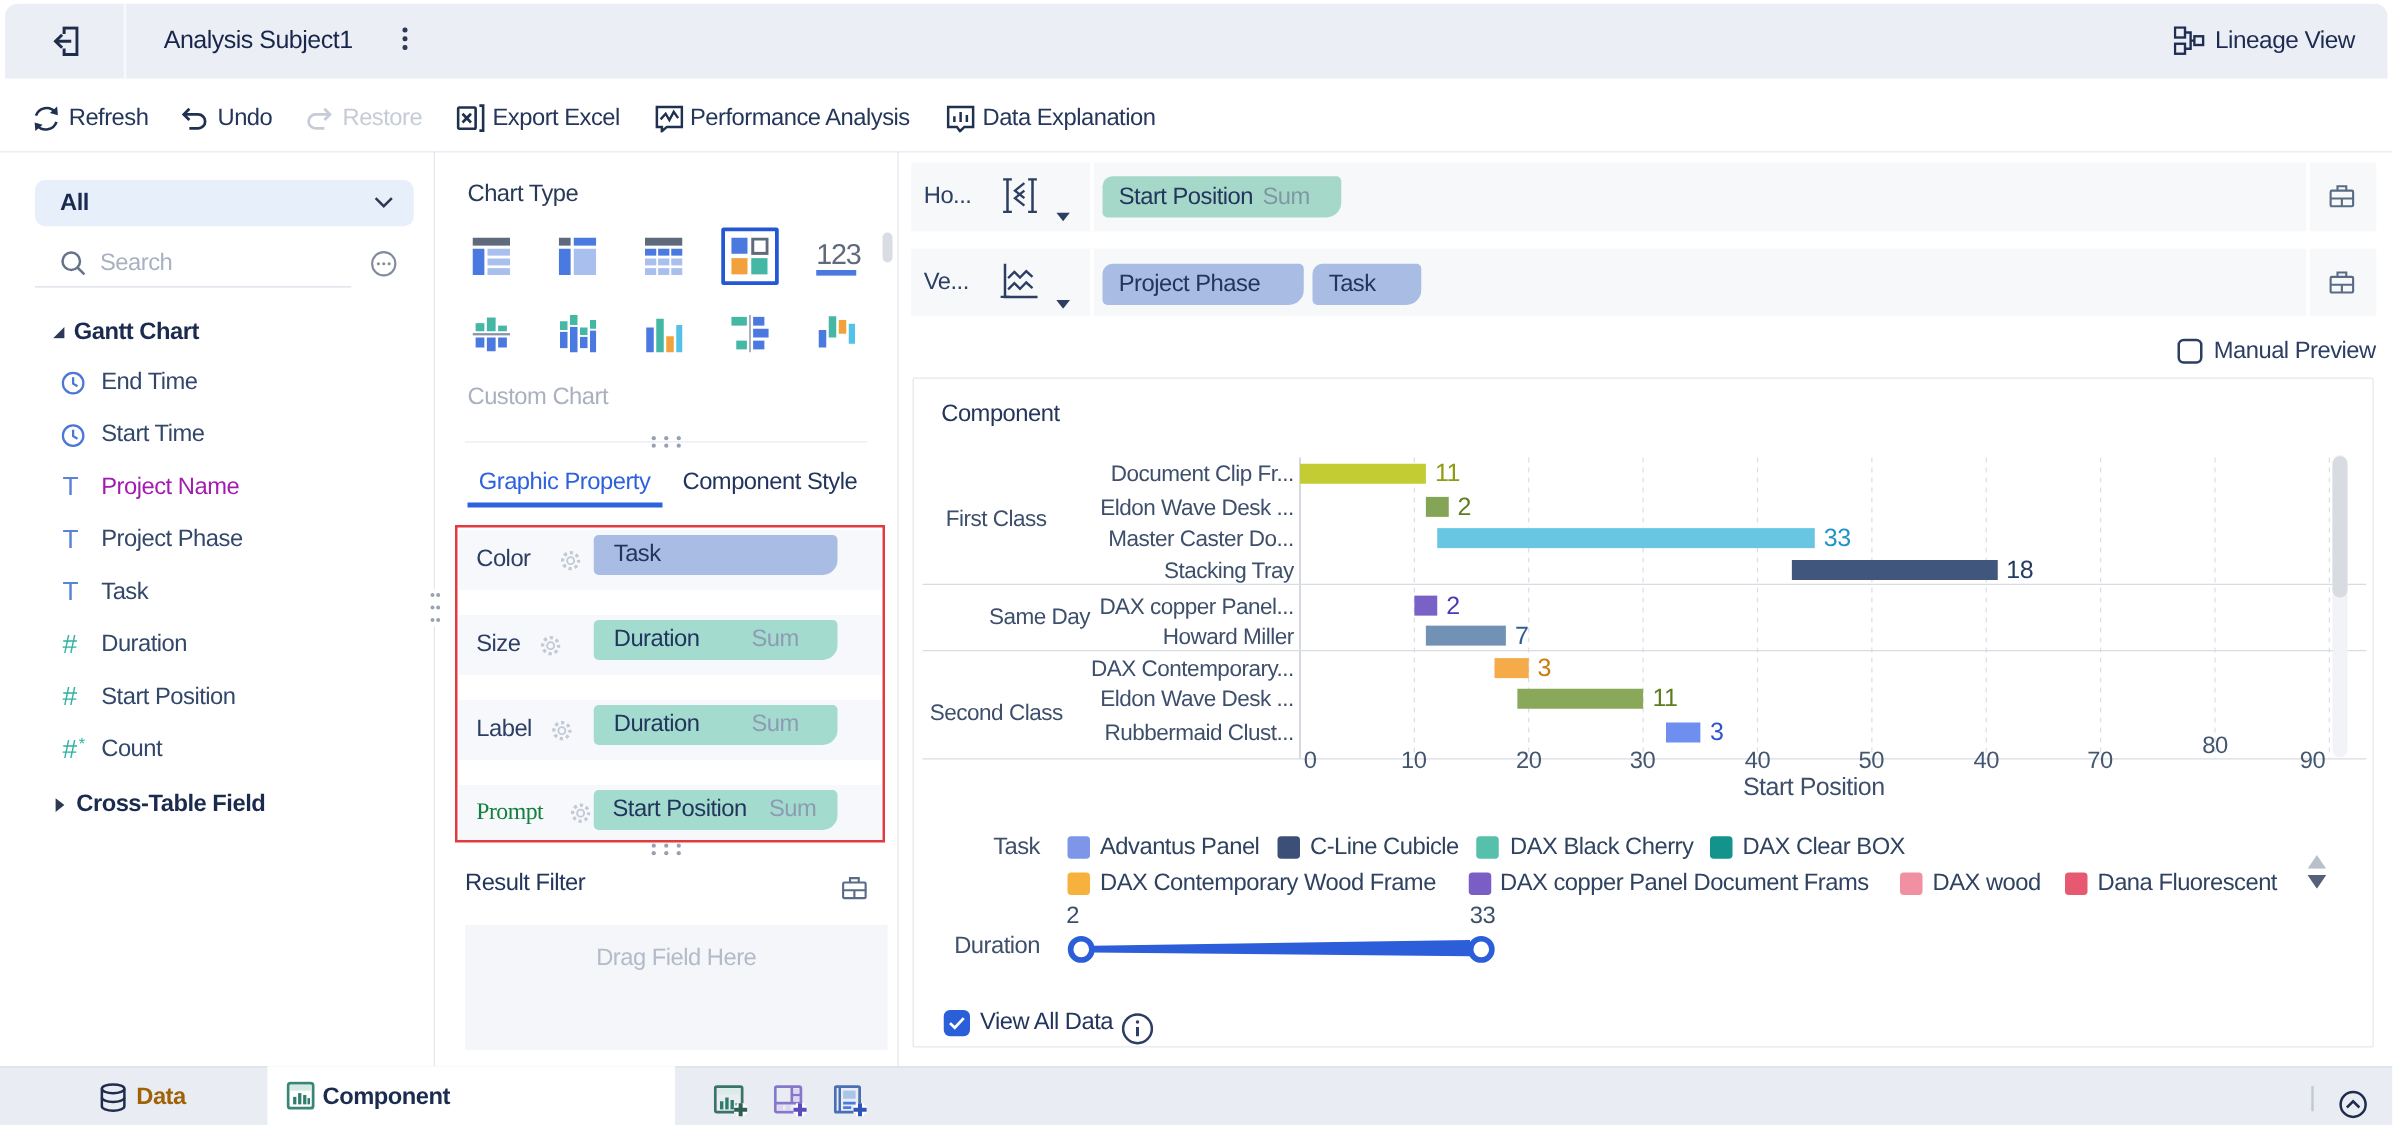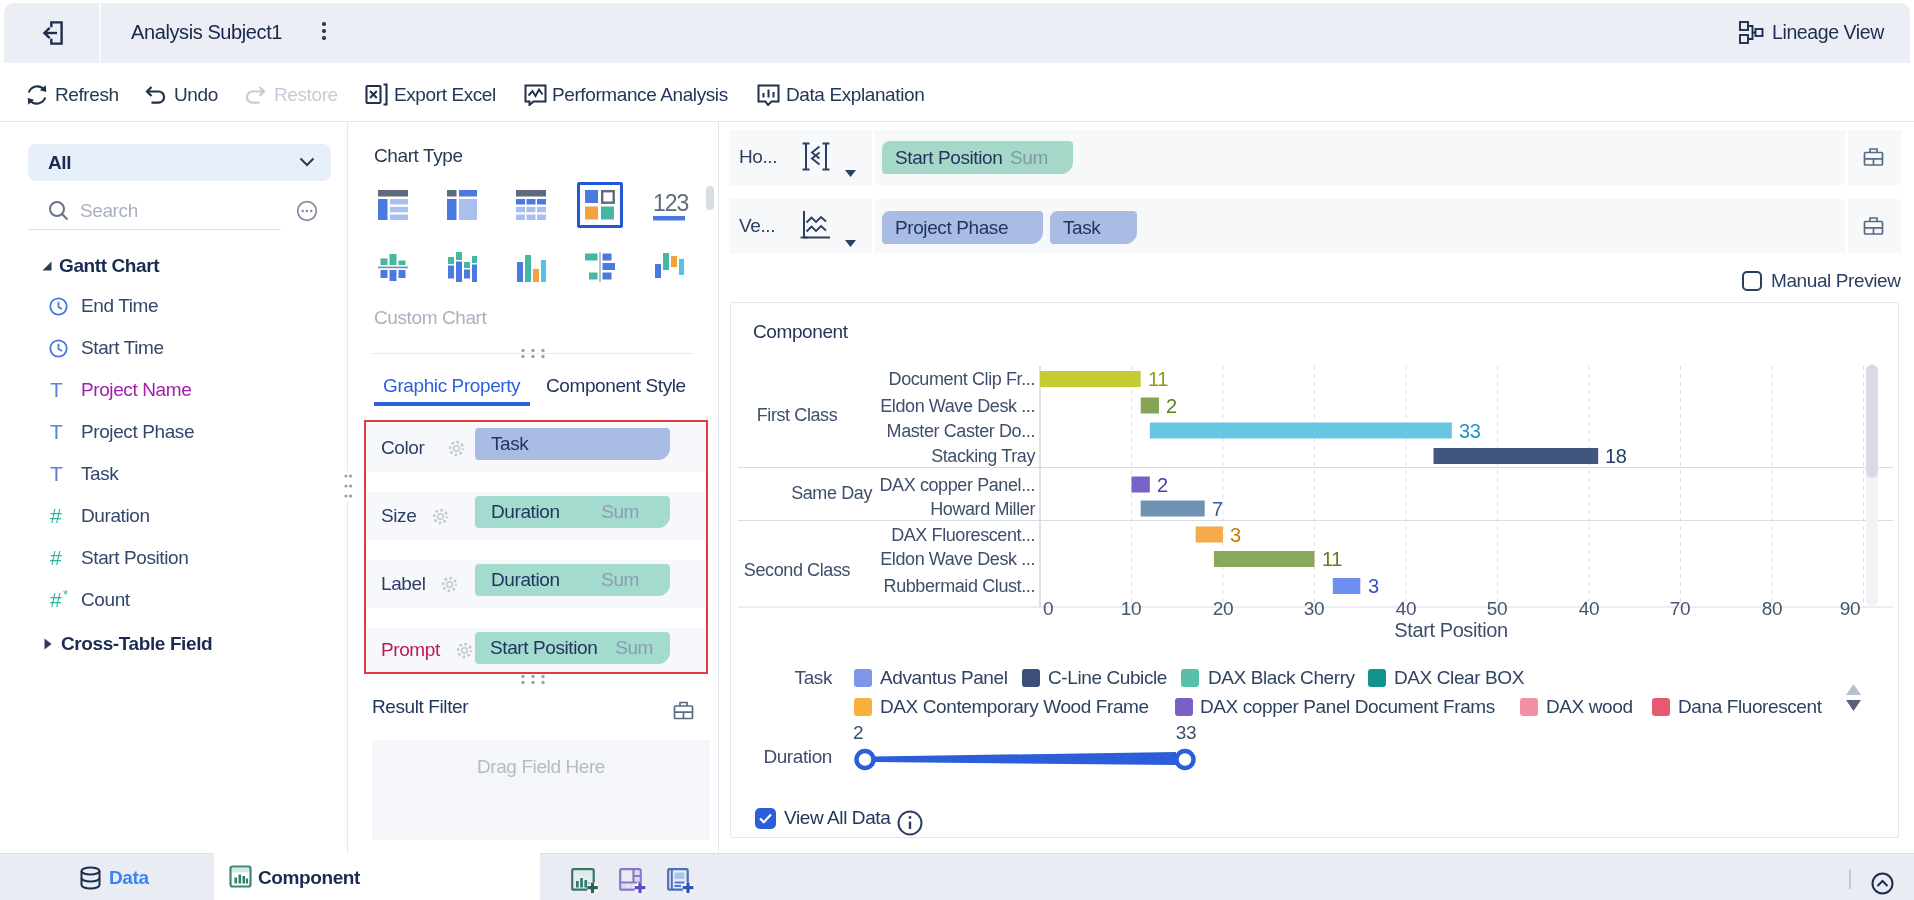--- a/index.html
+++ b/index.html
@@ -243,21 +243,21 @@
 <div class="abs" style="left:374px;top:402px;width:156px;height:3.5px;background:#2e61de;"></div>
 <div class="abs" style="left:364px;top:420px;width:344px;height:254px;border:2.5px solid #e23a3e;box-sizing:border-box;"></div>
 
 <div class="abs" style="left:367px;top:424px;width:338px;height:48px;background:#f6f8fb;"></div>
 <div class="abs" style="left:367px;top:492px;width:338px;height:48px;background:#f6f8fb;"></div>
 <div class="abs" style="left:367px;top:560px;width:338px;height:48px;background:#f6f8fb;"></div>
 <div class="abs" style="left:367px;top:628px;width:338px;height:44px;background:#f6f8fb;"></div>
 <div class="abs" style="left:381px;top:433px;font-size:19px;line-height:30px;color:#2c3e63;">Color</div>
 <div class="abs" style="left:381px;top:501px;font-size:19px;line-height:30px;color:#2c3e63;">Size</div>
 <div class="abs" style="left:381px;top:569px;font-size:19px;line-height:30px;color:#2c3e63;">Label</div>
-<div class="abs" style="left:381px;top:635px;font-size:19px;line-height:30px;color:#be185d;">Prompt</div>
+<div class="abs" style="left:381px;top:635px;font-size:19px;line-height:30px;color:#15803d;font-family:Liberation Serif, serif;">Prompt</div>
 <svg class="abs" style="left:447px;top:439px;" width="19" height="19" viewBox="0 0 19 19" fill="none" stroke="#c2c9d4">
     <circle cx="9.5" cy="9.5" r="2.8" stroke-width="1.5"></circle>
     <circle cx="9.5" cy="9.5" r="6.4" stroke-width="2.6" stroke-dasharray="2.6 2.45" stroke-dashoffset="1"></circle>
   </svg>
 <svg class="abs" style="left:431px;top:507px;" width="19" height="19" viewBox="0 0 19 19" fill="none" stroke="#c2c9d4">
     <circle cx="9.5" cy="9.5" r="2.8" stroke-width="1.5"></circle>
     <circle cx="9.5" cy="9.5" r="6.4" stroke-width="2.6" stroke-dasharray="2.6 2.45" stroke-dashoffset="1"></circle>
   </svg>
 <svg class="abs" style="left:440px;top:575px;" width="19" height="19" viewBox="0 0 19 19" fill="none" stroke="#c2c9d4">
     <circle cx="9.5" cy="9.5" r="2.8" stroke-width="1.5"></circle>
@@ -367,21 +367,21 @@
   <rect x="459.6" y="224.5" width="27.4" height="16" fill="#f6ab4b"></rect>
   <rect x="477.9" y="249" width="100.6" height="16" fill="#8aa85a"></rect>
   <rect x="596.8" y="276" width="27.5" height="16" fill="#6e8ff0"></rect>
 </svg>
 <div class="abs" style="left:765px;top:364px;width:270px;text-align:right;font-size:18px;line-height:30px;color:#3e4f6b;">Document Clip Fr...</div>
 <div class="abs" style="left:765px;top:390.5px;width:270px;text-align:right;font-size:18px;line-height:30px;color:#3e4f6b;">Eldon Wave Desk ...</div>
 <div class="abs" style="left:765px;top:415.5px;width:270px;text-align:right;font-size:18px;line-height:30px;color:#3e4f6b;">Master Caster Do...</div>
 <div class="abs" style="left:765px;top:441px;width:270px;text-align:right;font-size:18px;line-height:30px;color:#3e4f6b;">Stacking Tray</div>
 <div class="abs" style="left:765px;top:469.5px;width:270px;text-align:right;font-size:18px;line-height:30px;color:#3e4f6b;">DAX copper Panel...</div>
 <div class="abs" style="left:765px;top:493.5px;width:270px;text-align:right;font-size:18px;line-height:30px;color:#3e4f6b;">Howard Miller</div>
-<div class="abs" style="left:765px;top:519.5px;width:270px;text-align:right;font-size:18px;line-height:30px;color:#3e4f6b;">DAX Fluorescent...</div>
+<div class="abs" style="left:765px;top:519.5px;width:270px;text-align:right;font-size:18px;line-height:30px;color:#3e4f6b;">DAX Contemporary...</div>
 <div class="abs" style="left:765px;top:544px;width:270px;text-align:right;font-size:18px;line-height:30px;color:#3e4f6b;">Eldon Wave Desk ...</div>
 <div class="abs" style="left:765px;top:571px;width:270px;text-align:right;font-size:18px;line-height:30px;color:#3e4f6b;">Rubbermaid Clust...</div>
 <div class="abs" style="left:722px;top:400px;width:150px;text-align:center;font-size:18px;line-height:30px;color:#3e4f6b;">First Class</div>
 <div class="abs" style="left:722px;top:478px;width:150px;text-align:right;font-size:18px;line-height:30px;color:#3e4f6b;">Same Day</div>
 <div class="abs" style="left:722px;top:555px;width:150px;text-align:center;font-size:18px;line-height:30px;color:#3e4f6b;">Second Class</div>
 <div class="abs" style="left:1148px;top:364px;font-size:20px;line-height:30px;color:#8d9c14;">11</div>
 <div class="abs" style="left:1166px;top:390.5px;font-size:20px;line-height:30px;color:#5e7d20;">2</div>
 <div class="abs" style="left:1459px;top:415.5px;font-size:20px;line-height:30px;color:#2095c5;">33</div>
 <div class="abs" style="left:1605px;top:441px;font-size:20px;line-height:30px;color:#243c63;">18</div>
 <div class="abs" style="left:1157px;top:469.5px;font-size:20px;line-height:30px;color:#5135b5;">2</div>
@@ -391,21 +391,21 @@
 <div class="abs" style="left:1368px;top:571px;font-size:20px;line-height:30px;color:#2f52cf;">3</div>
 
 <div class="abs" style="left:1018px;top:594px;width:60px;text-align:center;font-size:19px;line-height:30px;color:#44556f;">0</div>
 <div class="abs" style="left:1101px;top:594px;width:60px;text-align:center;font-size:19px;line-height:30px;color:#44556f;">10</div>
 <div class="abs" style="left:1193px;top:594px;width:60px;text-align:center;font-size:19px;line-height:30px;color:#44556f;">20</div>
 <div class="abs" style="left:1284px;top:594px;width:60px;text-align:center;font-size:19px;line-height:30px;color:#44556f;">30</div>
 <div class="abs" style="left:1376px;top:594px;width:60px;text-align:center;font-size:19px;line-height:30px;color:#44556f;">40</div>
 <div class="abs" style="left:1467px;top:594px;width:60px;text-align:center;font-size:19px;line-height:30px;color:#44556f;">50</div>
 <div class="abs" style="left:1559px;top:594px;width:60px;text-align:center;font-size:19px;line-height:30px;color:#44556f;">40</div>
 <div class="abs" style="left:1650px;top:594px;width:60px;text-align:center;font-size:19px;line-height:30px;color:#44556f;">70</div>
-<div class="abs" style="left:1742px;top:594px;width:60px;text-align:center;font-size:19px;line-height:30px;color:#44556f;">80</div>
+<div class="abs" style="left:1742px;top:582px;width:60px;text-align:center;font-size:19px;line-height:30px;color:#44556f;">80</div>
 <div class="abs" style="left:1820px;top:594px;width:60px;text-align:center;font-size:19px;line-height:30px;color:#44556f;">90</div>
 <div class="abs" style="left:1351px;top:615px;width:200px;text-align:center;font-size:20px;line-height:30px;color:#3e4f6b;">Start Position</div>
 <div class="abs" style="left:1866px;top:364px;width:12px;height:242px;background:#f2f3f6;border-radius:6px;"></div>
 <div class="abs" style="left:1866px;top:365px;width:12px;height:113px;background:#d8dbe1;border-radius:6px;"></div>
 
 <div class="abs" style="left:752px;top:663px;width:80px;text-align:right;font-size:19px;line-height:30px;color:#3e4f6b;">Task</div>
 <div class="abs" style="left:854px;top:669px;width:18px;height:18px;background:#7d96e8;border-radius:3px;"></div>
 <div class="abs" style="left:880px;top:663px;font-size:19px;line-height:30px;color:#2f4360;">Advantus Panel</div>
 <div class="abs" style="left:1022px;top:669px;width:18px;height:18px;background:#3c5077;border-radius:3px;"></div>
 <div class="abs" style="left:1048px;top:663px;font-size:19px;line-height:30px;color:#2f4360;">C-Line Cubicle</div>
@@ -446,21 +446,21 @@
     <path d="M13 11.5 V19" stroke-width="2.4"></path>
     <circle cx="13" cy="7.5" r="1.4" fill="#2c3e63" stroke="none"></circle>
 </svg>
 
 <div class="abs" style="left:0;top:853px;width:1914px;height:47px;background:#e9edf3;border-top:1px solid #d9dfe8;box-sizing:border-box;"></div>
 <svg class="abs" style="left:79px;top:866px;" width="23" height="24" viewBox="0 0 23 24" fill="none" stroke="#1f2d4d" stroke-width="2">
   <ellipse cx="11.5" cy="5" rx="9" ry="3.5"></ellipse>
   <path d="M2.5 5 V19 C2.5 20.9 6.5 22.5 11.5 22.5 C16.5 22.5 20.5 20.9 20.5 19 V5"></path>
   <path d="M2.5 12 C2.5 13.9 6.5 15.5 11.5 15.5 C16.5 15.5 20.5 13.9 20.5 12"></path>
 </svg>
-<div class="abs" style="left:109px;top:863px;font-size:19px;line-height:30px;font-weight:bold;color:#3b82f6;">Data</div>
+<div class="abs" style="left:109px;top:863px;font-size:19px;line-height:30px;font-weight:bold;color:#a16207;">Data</div>
 <div class="abs" style="left:214px;top:853px;width:326px;height:47px;background:#fff;"></div>
 <svg class="abs" style="left:229px;top:865px;" width="23" height="23" viewBox="0 0 23 23" fill="none">
   <rect x="1.5" y="1.5" width="20" height="20" rx="2" stroke="#3a8576" stroke-width="2.2"></rect>
   <rect x="3" y="3" width="17" height="4.5" fill="#d4e9e2"></rect>
   <g fill="#2e7d6a">
       <rect x="5.5" y="12.5" width="2.6" height="6"></rect>
       <rect x="9.5" y="9.5" width="2.6" height="9"></rect>
       <rect x="13.5" y="11" width="2.6" height="7.5"></rect>
       <rect x="17" y="13.5" width="2" height="5"></rect>
     </g>

